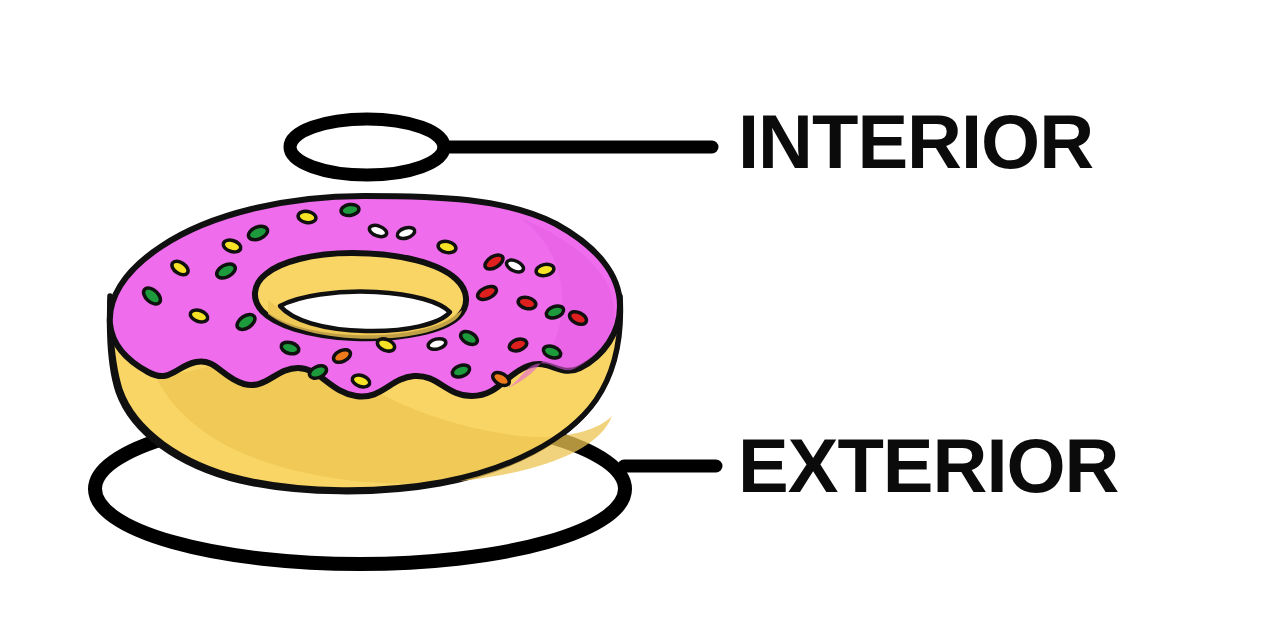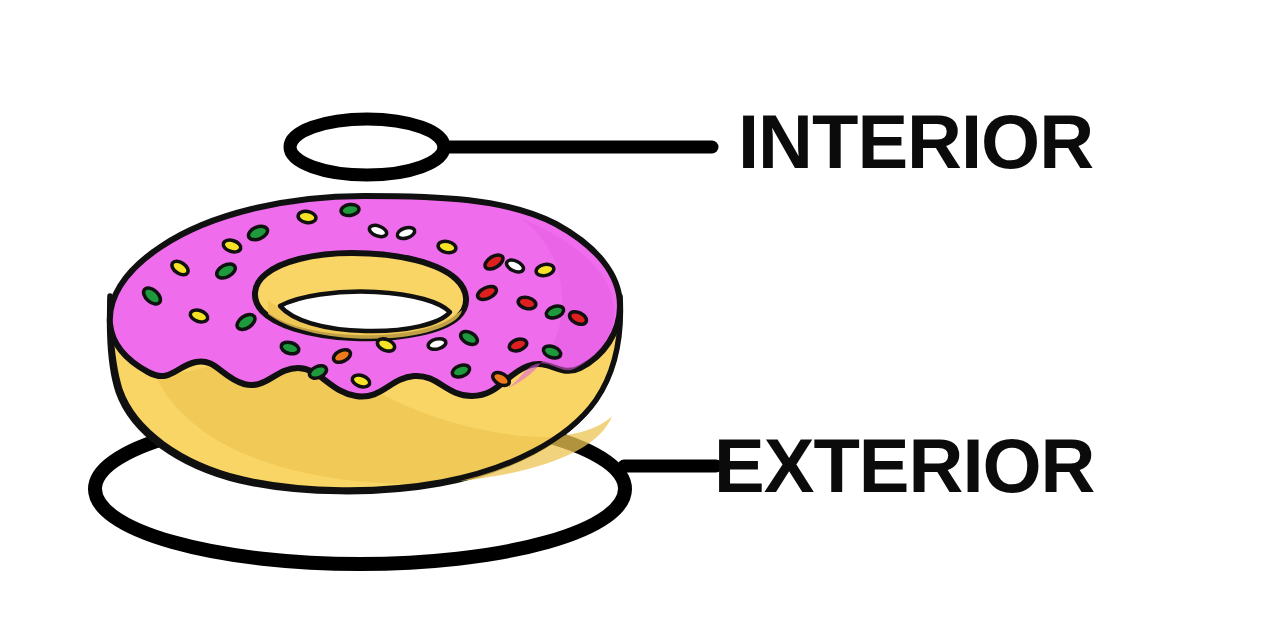--- a/index.html
+++ b/index.html
@@ -160,15 +160,15 @@
         <ellipse cx="318" cy="372" rx="9" ry="5.5" fill="#1d9a3c" transform="rotate(-24 318 372)"></ellipse>
       </g>
     </g>
 
     <ellipse id="int-ring" cx="367" cy="147" rx="77" ry="28" fill="none" stroke="#000000" stroke-width="13"></ellipse>
     <line id="int-leader" x1="444" y1="147" x2="712" y2="147" stroke="#000000" stroke-width="13" stroke-linecap="round"></line>
   </svg>
 
   <div class="label" id="label-interior" style="left: 738px; top: 104px; font-size: 76px; color: rgb(11, 11, 11);">INTERIOR</div>
 
-  <div class="label" id="label-exterior" style="left: 714px; top: 428px; font-size: 76px; color: rgb(11, 11, 11); text-align: center;">EXTERIOR</div>
+  <div class="label" id="label-exterior" style="left: 738px; top: 428px; font-size: 76px; color: rgb(11, 11, 11); text-align: center;">EXTERIOR</div>
 
 </div>
 
 </body></html>

